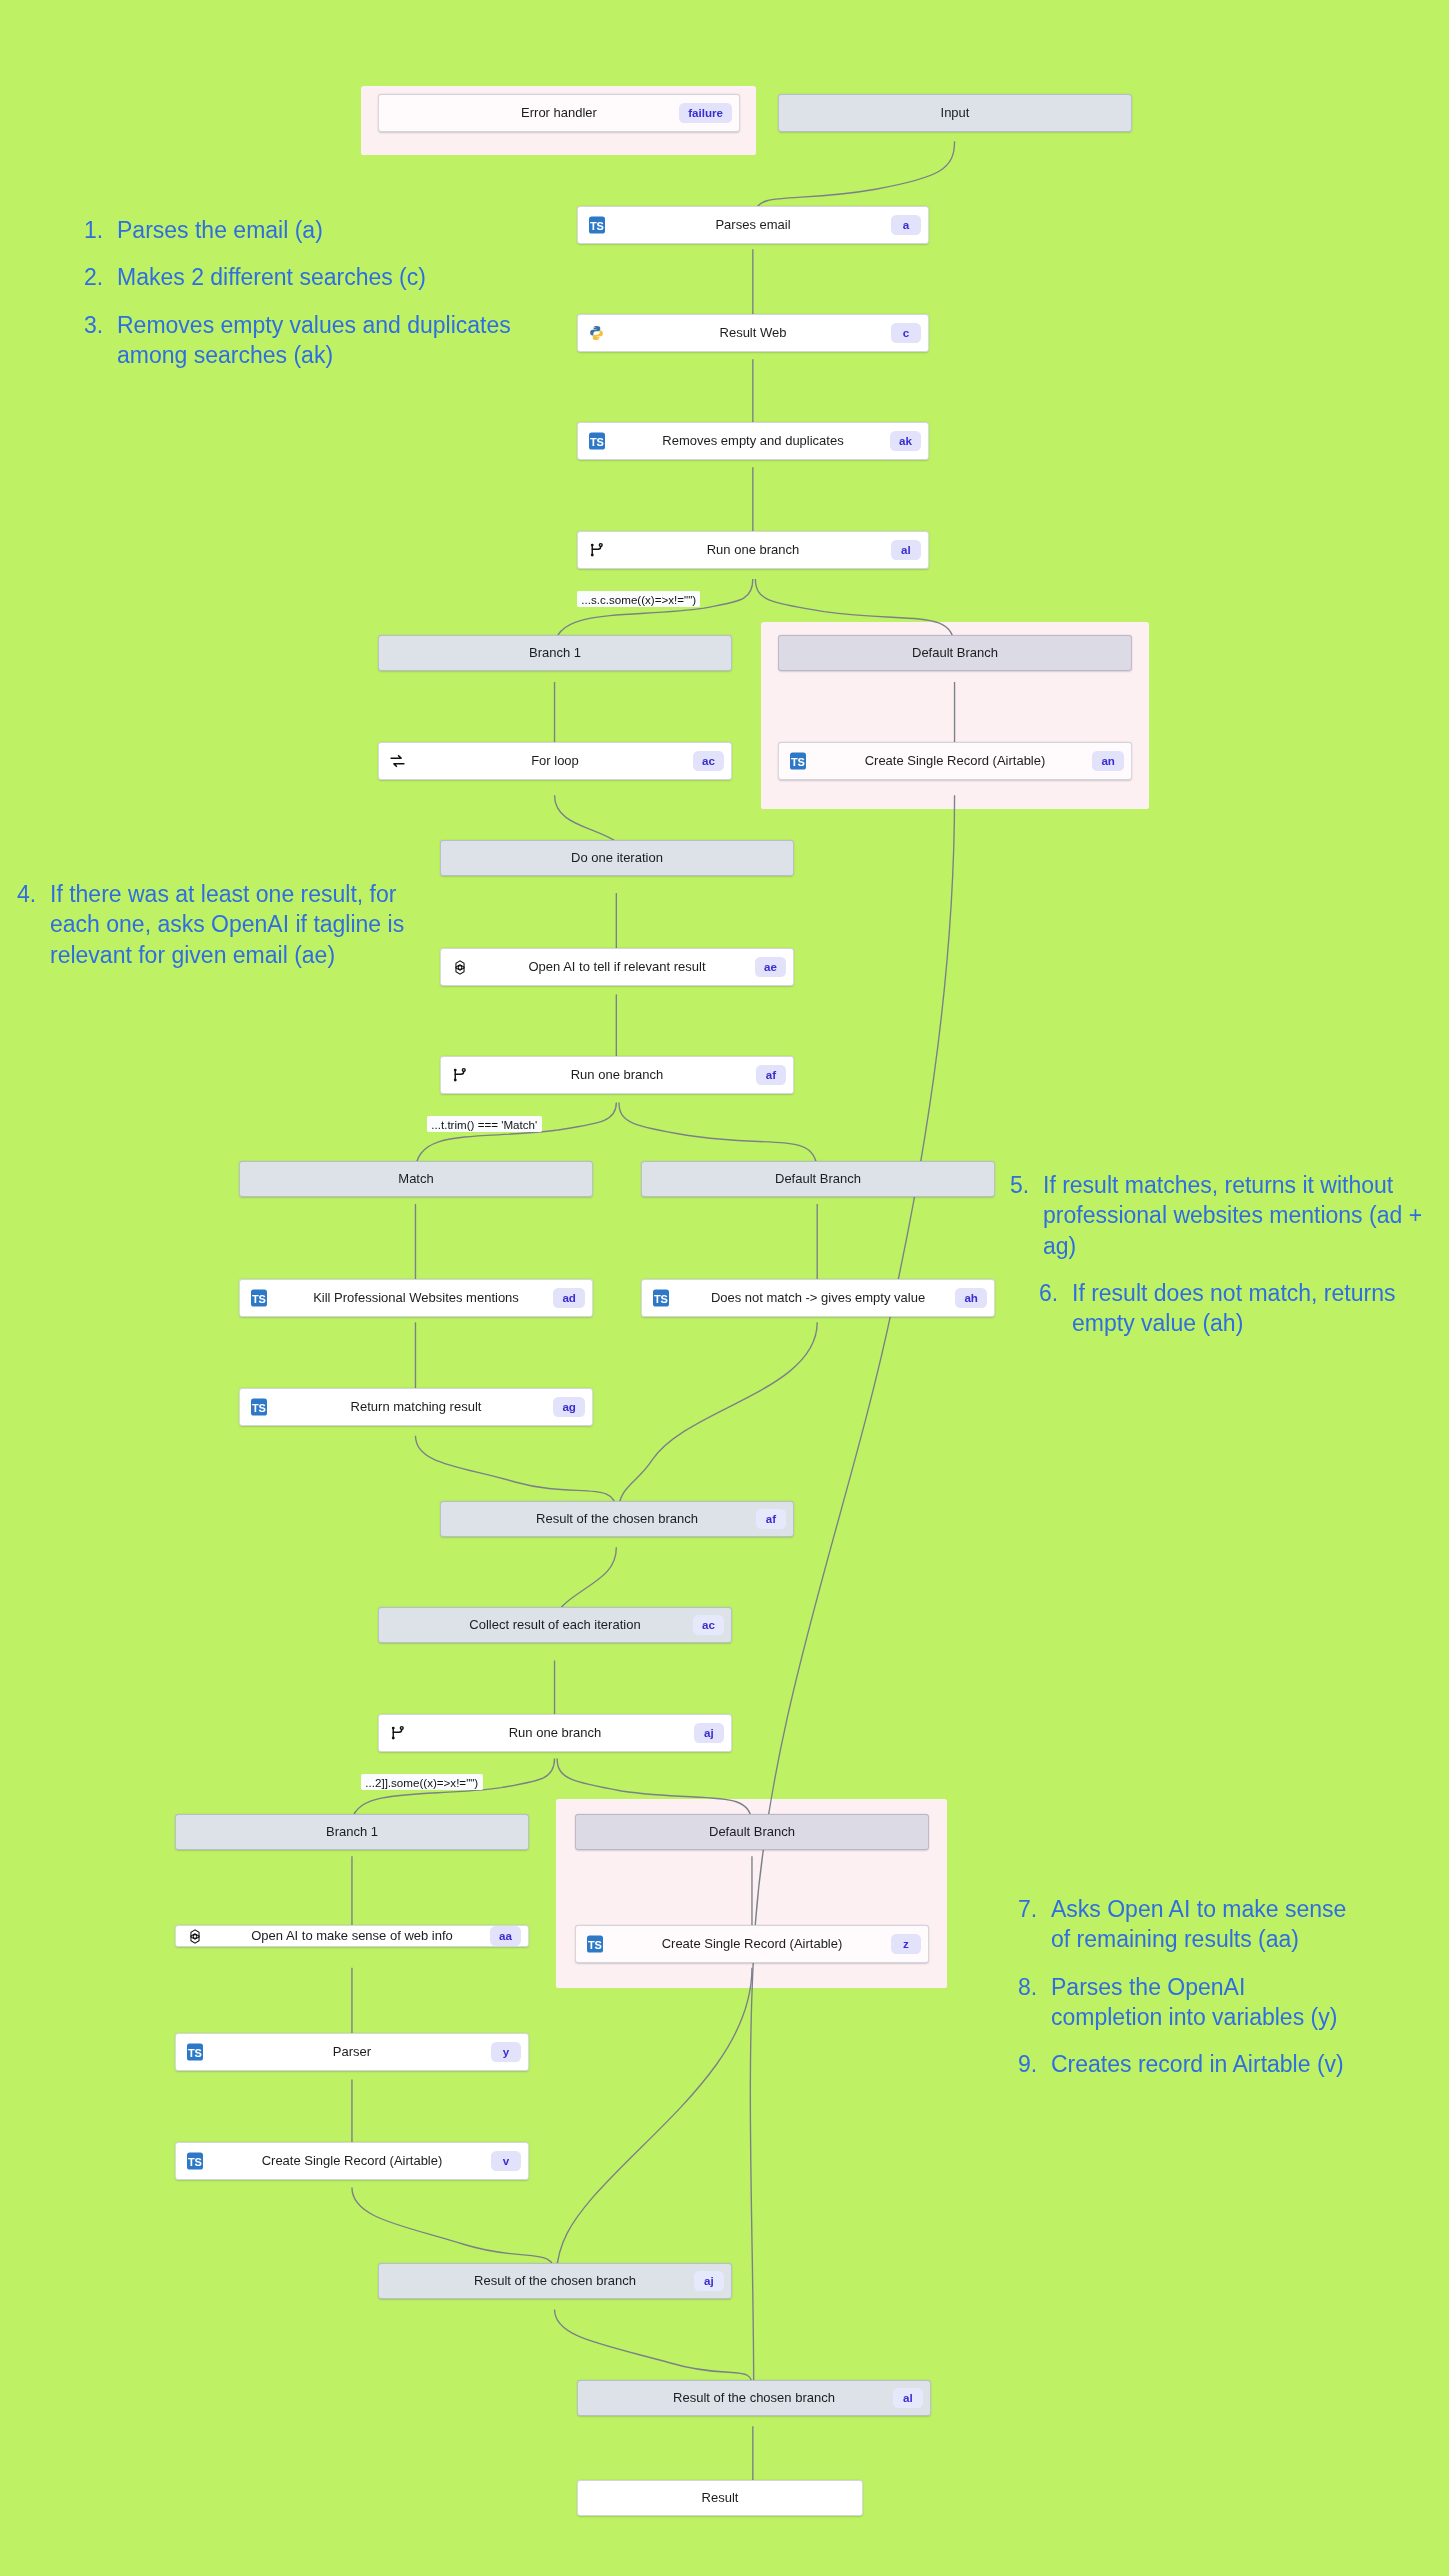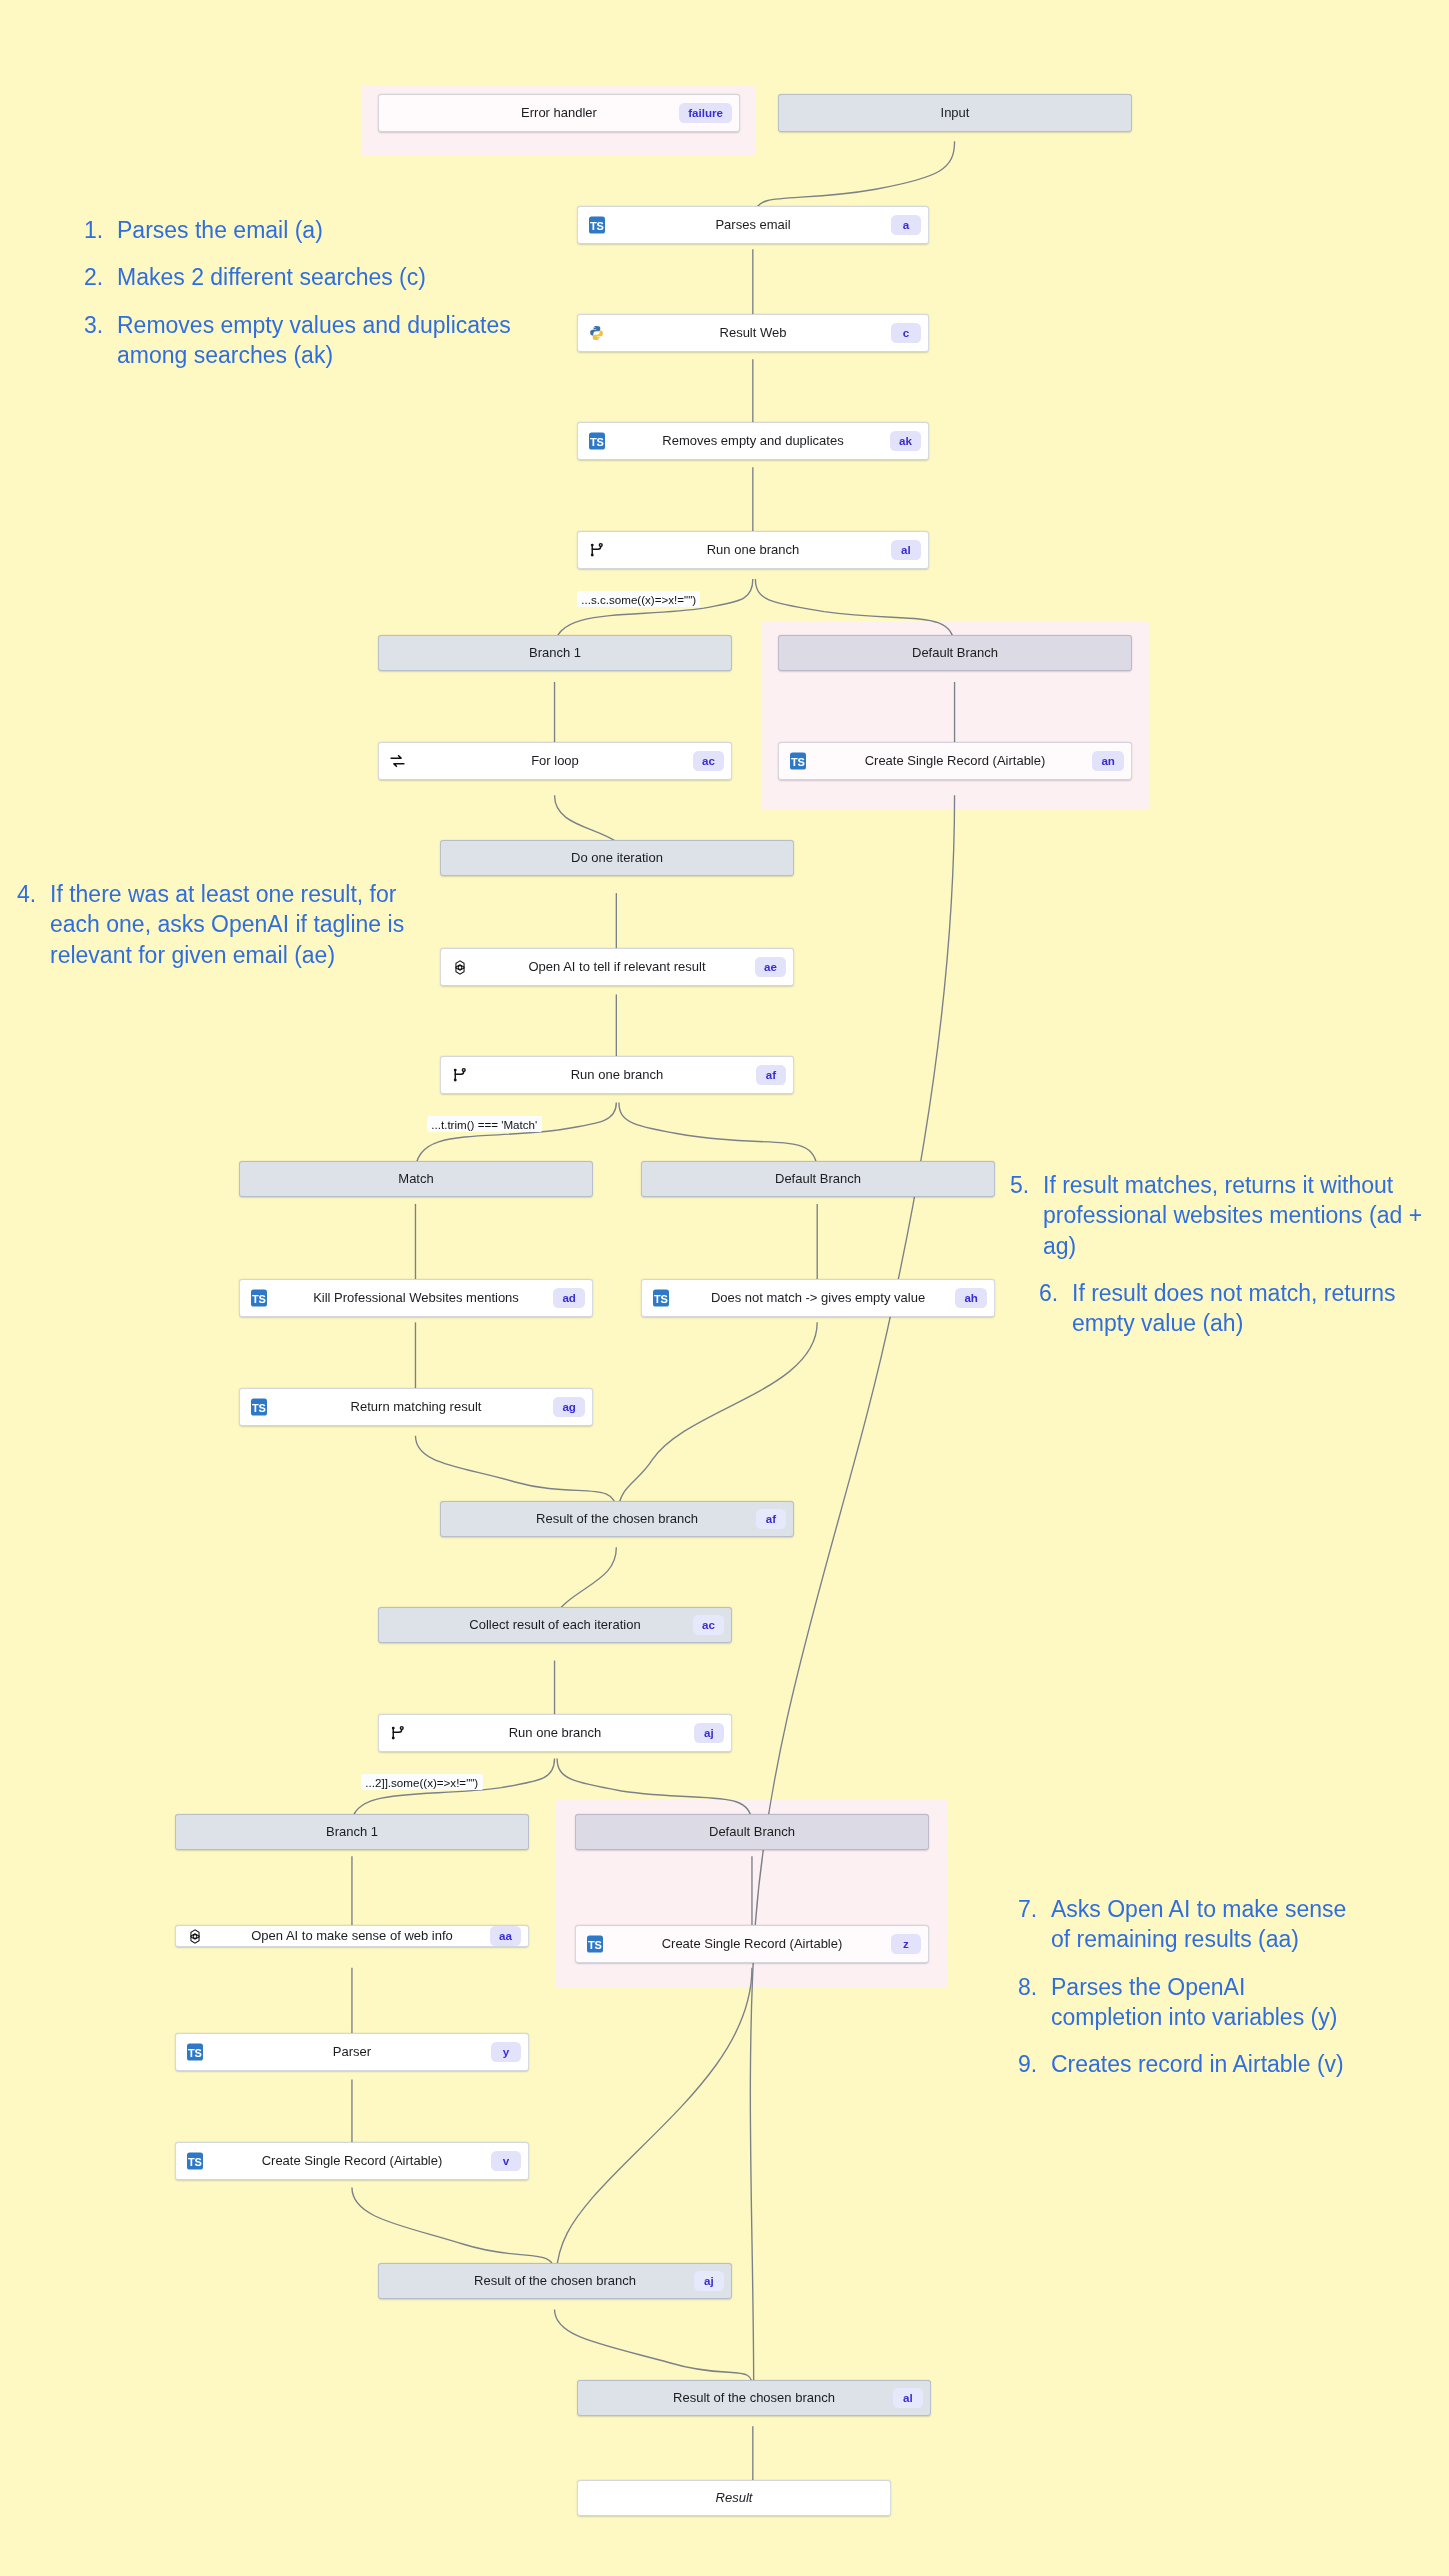--- a/index.html
+++ b/index.html
@@ -8,21 +8,21 @@
     background: #f7f9fb;
   }
   body {
     font-family: "Liberation Sans", sans-serif;
     -webkit-font-smoothing: antialiased;
   }
   #canvas {
     position: relative;
     width: 1449px;
     height: 2576px;
-    background: #fef9c3;
+    background: #bef264;
     overflow: hidden;
   }
   #edges {
     position: absolute;
     left: 0; top: 0;
     width: 1449px;
     height: 2576px;
     pointer-events: none;
   }
 
@@ -431,21 +431,21 @@
   <div class="node gray" style="left:378px; top:2263px; width:354px; height:36px;">
     <span class="lbl">Result of the chosen branch</span>
     <span class="tag">aj</span>
   </div>
 
   <div class="node gray" style="left:577px; top:2380px; width:354px; height:36px;">
     <span class="lbl">Result of the chosen branch</span>
     <span class="tag">al</span>
   </div>
 
-  <div class="node" style="left:577px; top:2480px; width:314px; height:36px;font-style:italic;">
+  <div class="node" style="left:577px; top:2480px; width:286px; height:36px;">
     <span class="lbl">Result</span>
   </div>
 
   <div class="annot" style="left:84px; top:215px; width:447px;">
     <div class="row">
       <span class="num">1.</span>
       <span class="txt">Parses the email (a)</span>
     </div>
     <div class="row">
       <span class="num">2.</span>

